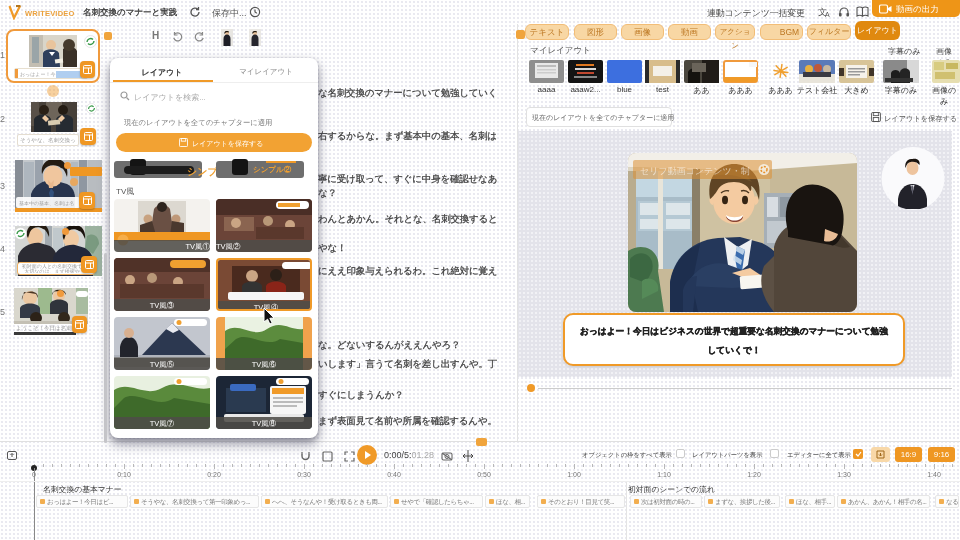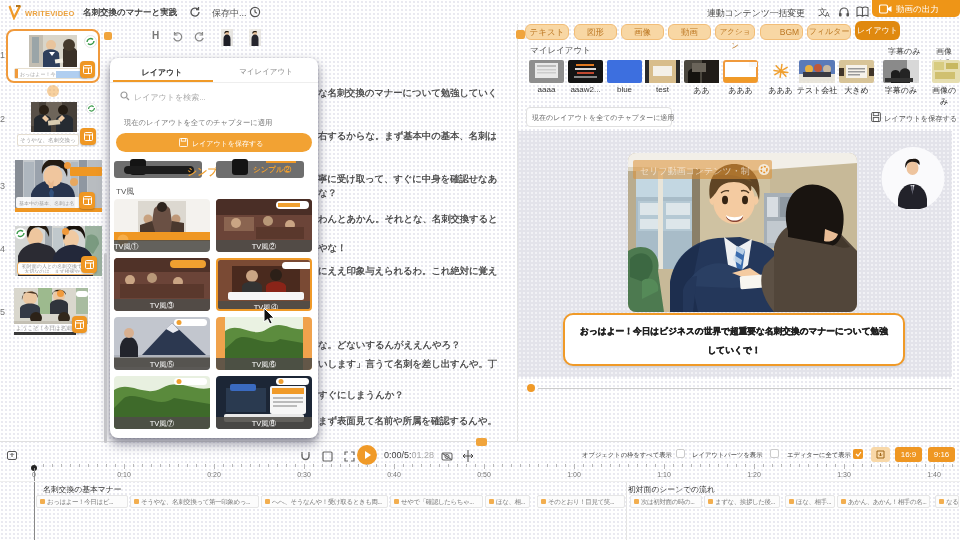--- a/index.html
+++ b/index.html
@@ -652,36 +652,36 @@
           <rect x="24" y="2" width="48" height="34" fill="#dcd8d0"></rect>
           <path d="M40 10c4-6 12-6 16 0l4 26H36z" fill="#6a5044"></path>
           <circle cx="48" cy="8" r="5" fill="#2e241e"></circle>
           <circle cx="34" cy="20" r="4.5" fill="#c8a280"></circle>
           <circle cx="62" cy="20" r="4.5" fill="#bf9878"></circle>
           <path d="M26 26l12-4 4 14H26zM70 24l-12-2-2 14h14z" fill="#4a382e"></path>
           <rect x="0" y="33" width="96" height="9" fill="#ef9723"></rect>
           <circle cx="9" cy="41" r="5.5" fill="#f6ae4a"></circle>
         </svg>
         <div class="abs" style="left:0;top:41px;width:96px;height:12px;background:rgba(78,76,72,.88);"></div>
-        <div class="abs" style="left:0;top:43px;width:96px;text-align:left;font-size:7.5px;color:#fff;">TV風①</div>
+        <div class="abs" style="left:0;top:43px;width:96px;text-align:right;font-size:7.5px;color:#fff;">TV風①</div>
       </div>
       <div class="abs" style="left:106px;top:141px;width:96px;height:53px;border-radius:4px;overflow:hidden;box-sizing:border-box;">
         <svg width="96" height="53" viewBox="0 0 96 53">
           <rect width="96" height="53" fill="#6b4438"></rect>
           <rect x="0" y="0" width="96" height="16" fill="#4a2e26"></rect>
           <rect x="8" y="18" width="30" height="14" fill="#8a6450"></rect>
           <circle cx="20" cy="24" r="5" fill="#caa584"></circle>
           <circle cx="52" cy="22" r="5" fill="#b89878"></circle>
           <circle cx="74" cy="26" r="5" fill="#caa584"></circle>
           <rect x="40" y="28" width="48" height="12" fill="#5a382c"></rect>
           <rect x="60" y="2" width="33" height="8" rx="4" fill="#fff"></rect>
           <rect x="62" y="4" width="22" height="4" fill="#f0a030"></rect>
         </svg>
         <div class="abs" style="left:0;top:41px;width:96px;height:12px;background:rgba(78,76,72,.88);"></div>
-        <div class="abs" style="left:0;top:43px;width:96px;text-align:center;font-size:7.5px;color:#fff;">TV風②</div>
+        <div class="abs" style="left:0;top:43px;width:96px;text-align:left;font-size:7.5px;color:#fff;">TV風②</div>
       </div>
       <div class="abs" style="left:4px;top:200px;width:96px;height:53px;border-radius:4px;overflow:hidden;box-sizing:border-box;">
         <svg width="96" height="53" viewBox="0 0 96 53">
           <rect width="96" height="53" fill="#6b4438"></rect>
           <rect x="0" y="0" width="96" height="14" fill="#503228"></rect>
           <circle cx="16" cy="22" r="5" fill="#caa584"></circle>
           <circle cx="38" cy="20" r="5" fill="#b89878"></circle>
           <circle cx="64" cy="24" r="5" fill="#caa584"></circle>
           <rect x="6" y="26" width="84" height="14" fill="#5a382c"></rect>
           <rect x="56" y="2" width="36" height="8" rx="4" fill="#f0a030"></rect>

